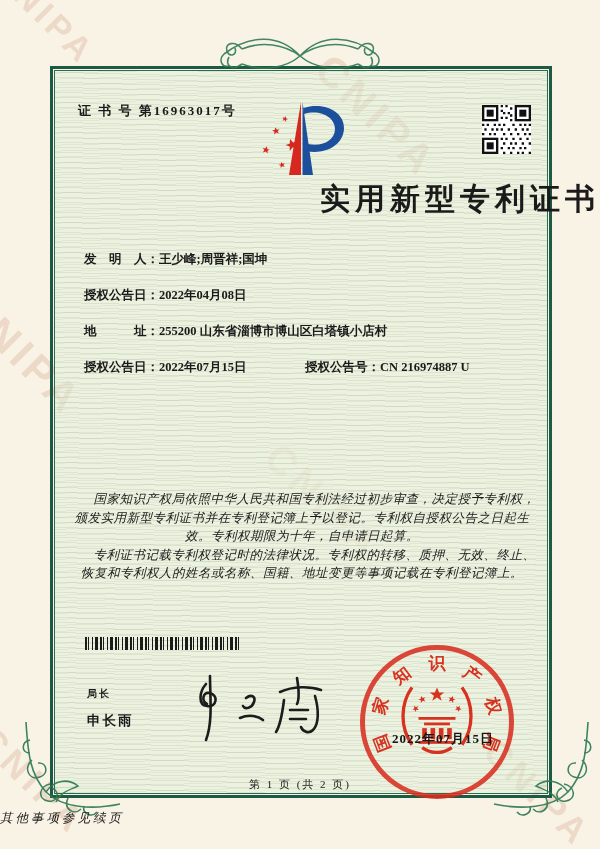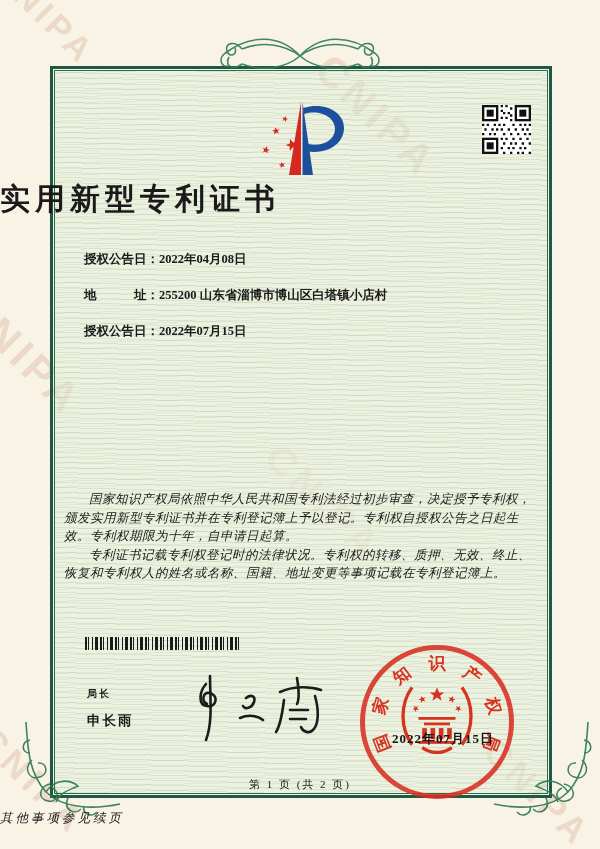--- a/index.html
+++ b/index.html
@@ -25,28 +25,28 @@
   .frame-inner{
     position:absolute;inset:1px;border:1px solid #2a6b4f;
     background-color:rgba(228,238,216,0.55);
     background-image:
       repeating-linear-gradient(1.5deg, rgba(115,155,115,0.16) 0 1px, rgba(0,0,0,0) 1px 5px),
       repeating-linear-gradient(-1.5deg, rgba(115,155,115,0.11) 0 1px, rgba(0,0,0,0) 1px 6px);
   }
   .content{position:absolute;inset:0;z-index:3;}
   
   .cert-no{left:78px;top:102px;font-size:13px;font-weight:bold;letter-spacing:2px;}
-  .title{left:0;top:179px;width:100%;text-align:left;font-size:30px;font-weight:bold;letter-spacing:5px;}
+  .title{left:0;top:179px;width:100%;text-align:right;font-size:30px;font-weight:bold;letter-spacing:5px;}
   
   .fields{left:84px;top:250px;width:444px;font-size:12.5px;font-weight:bold;}
   .field-row{height:36px;line-height:18px;position:relative;white-space:nowrap;}
   .grant-no-pair{position:absolute;left:221px;top:0;}
   
   .paras{left:64px;top:490px;width:476px;font-size:12.5px;line-height:18.5px;font-style:italic;}
-  .paras p{margin:0;text-indent:2em;letter-spacing:0.5px;}
+  .paras p{margin:0;text-indent:2em;letter-spacing:0.5px;text-align:center;}
   
   .barcode{
     left:85px;top:637px;width:156px;height:13px;
     background:repeating-linear-gradient(90deg,
       #1b1b1b 0 2px,transparent 2px 3px,
       #1b1b1b 3px 4px,transparent 4px 7px,
       #1b1b1b 7px 8px,transparent 8px 10px,
       #1b1b1b 10px 13px,transparent 13px 15px);
   }
   
@@ -117,20 +117,21 @@
   <g stroke="#2e7b53" stroke-width="1.6" fill="none" opacity="0.92">
     <path d="M10,6 C12,38 14,58 30,76 C46,92 76,94 104,88"></path>
     <path d="M16,44 c-9,8 -3,21 8,17 c9,-3 7,-15 -2,-14 M34,68 c-11,2 -13,15 -2,17 c9,2 13,-9 4,-13"></path>
     <path d="M52,82 c-5,11 6,18 13,11 M14,24 c-9,2 -9,13 0,13 M68,90 c-2,8 8,12 13,6"></path>
     <path d="M30,76 C38,64 52,62 62,70 C54,74 44,76 40,86"></path>
   </g>
 </svg>
 
 <div class="content">
 
+  <div class="abs cert-no">证 书 号 第16963017号</div>
 
   <svg class="abs logo" width="92" height="82" viewBox="0 0 92 82">
     <defs>
       <path id="star" d="M0,-10 L2.94,-3.1 10,-3.1 4.28,1.18 6.47,8.1 0,3.8 -6.47,8.1 -4.28,1.18 -10,-3.1 -2.94,-3.1 Z" fill="#d6281e"></path>
     </defs>
     <path d="M47,10 C70,3 89,15 88,31 C87,48 68,57 50,53 L52,46 C67,49 79,42 79,31 C79,19 64,11 48,16 Z" fill="#1c4f9c"></path>
     <polygon points="45,4 33,77 45,77" fill="#d6281e"></polygon>
     <polygon points="46.5,4 46.5,77 57,77" fill="#1c4f9c"></polygon>
     <use href="#star" transform="translate(36,47) scale(0.62) rotate(-18)"></use>
     <use href="#star" transform="translate(20,33) scale(0.38) rotate(-10)"></use>
@@ -156,27 +157,33 @@
         <rect x="16" y="2" width="3" height="3"></rect>
         <rect x="2" y="16" width="3" height="3"></rect>
       <path d="M8 0h1v1h-1zM10 0h1v1h-1zM12 1h1v1h-1zM8 2h1v1h-1zM9 3h1v1h-1zM11 3h1v1h-1zM12 4h1v1h-1zM8 5h1v1h-1zM10 5h1v1h-1zM12 6h1v1h-1zM0 8h1v1h-1zM2 8h1v1h-1zM5 8h1v1h-1zM7 8h1v1h-1zM9 8h1v1h-1zM13 8h1v1h-1zM16 8h1v1h-1zM18 8h1v1h-1zM20 8h1v1h-1zM1 10h1v1h-1zM4 10h1v1h-1zM6 10h1v1h-1zM8 10h1v1h-1zM11 10h1v1h-1zM14 10h1v1h-1zM17 10h1v1h-1zM19 10h1v1h-1zM0 12h1v1h-1zM3 12h1v1h-1zM5 12h1v1h-1zM9 12h1v1h-1zM12 12h1v1h-1zM15 12h1v1h-1zM18 12h1v1h-1zM20 12h1v1h-1zM8 14h1v1h-1zM10 14h1v1h-1zM13 14h1v1h-1zM16 14h1v1h-1zM19 14h1v1h-1zM9 16h1v1h-1zM12 16h1v1h-1zM14 16h1v1h-1zM17 16h1v1h-1zM20 16h1v1h-1zM8 18h1v1h-1zM11 18h1v1h-1zM13 18h1v1h-1zM16 18h1v1h-1zM18 18h1v1h-1zM9 20h1v1h-1zM12 20h1v1h-1zM15 20h1v1h-1zM17 20h1v1h-1zM20 20h1v1h-1z"></path>
     </g>
   </svg>
 
   <div class="abs title">实用新型专利证书</div>
 
   <div class="abs fields">
     <div class="field-row">
+      <span>发　明　人：</span><span>王少峰;周晋祥;国坤</span>
+    </div>
+    <div class="field-row">
       <span>授权公告日：</span><span>2022年04月08日</span>
     </div>
     <div class="field-row">
       <span>地　　　址：</span><span>255200 山东省淄博市博山区白塔镇小店村</span>
     </div>
     <div class="field-row">
       <span>授权公告日：</span><span>2022年07月15日</span>
+      <span class="grant-no-pair">
+        <span>授权公告号：</span><span>CN 216974887 U</span>
+      </span>
     </div>
   </div>
 
   <div class="abs paras">
     <p>国家知识产权局依照中华人民共和国专利法经过初步审查，决定授予专利权，颁发实用新型专利证书并在专利登记簿上予以登记。专利权自授权公告之日起生效。专利权期限为十年，自申请日起算。</p>
     <p>专利证书记载专利权登记时的法律状况。专利权的转移、质押、无效、终止、恢复和专利权人的姓名或名称、国籍、地址变更等事项记载在专利登记簿上。</p>
   </div>
 
   <div class="abs barcode"></div>
 

